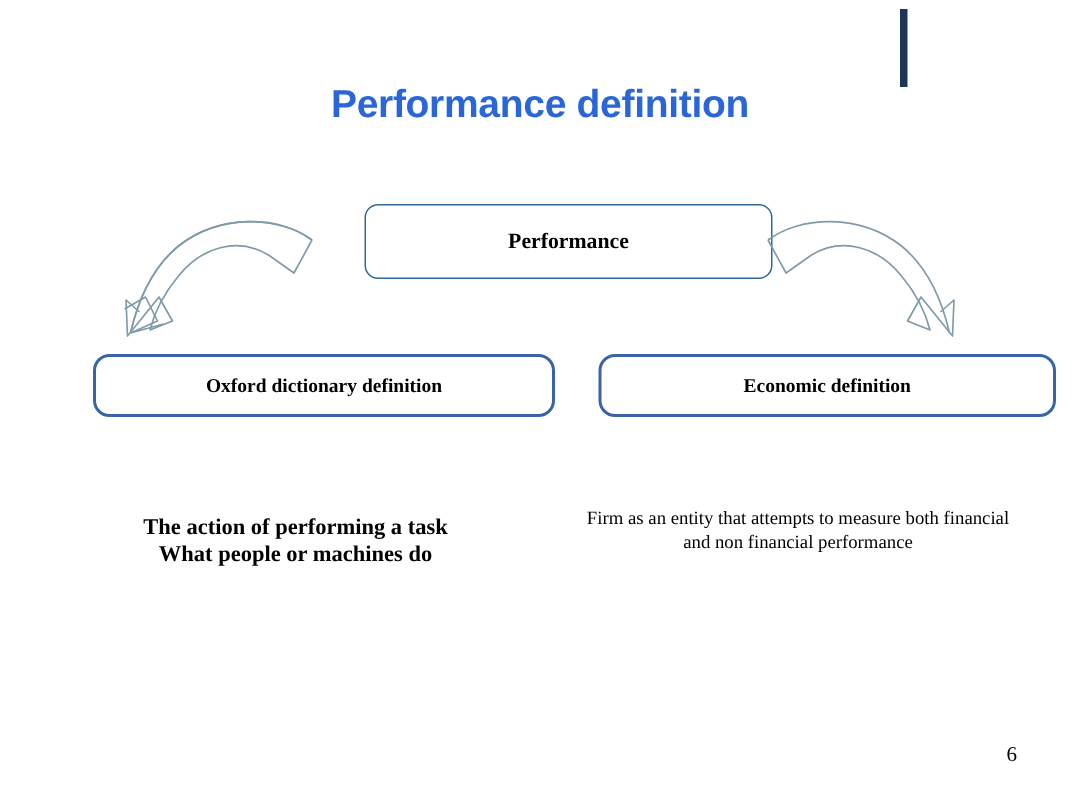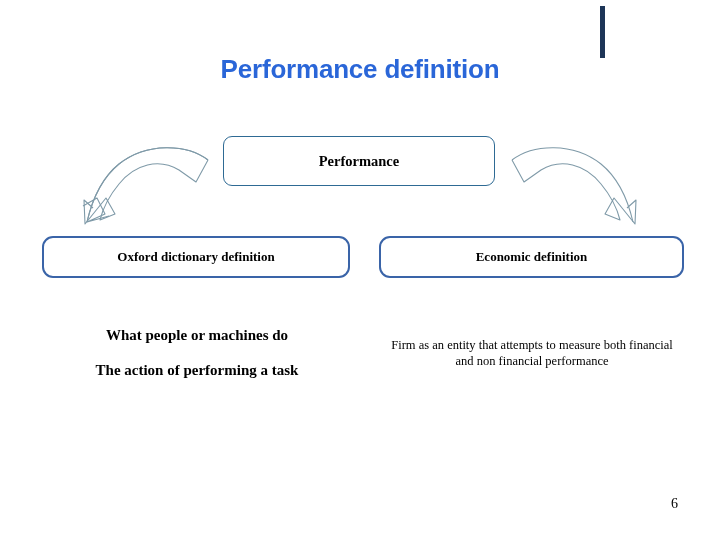--- a/index.html
+++ b/index.html
@@ -78,20 +78,21 @@
 
   
   .box {
     position: absolute;
     box-sizing: border-box;
     background: #ffffff;
     display: flex;
     align-items: center;
     justify-content: center;
     text-align: right;
+    margin-left: 20px;
   }
   .box-top {
     left: 223px;
     top: 136px;
     width: 272px;
     height: 50px;
     border: 1.5px solid #2e6a94;
     border-radius: 9px;
     font-family: "Liberation Serif", serif;
     font-weight: bold;
@@ -195,21 +196,21 @@
 
 <div class="box box-branch box-left">
   <span>Oxford dictionary definition</span>
 </div>
 
 <div class="box box-branch box-right">
   <span>Economic definition</span>
 </div>
 
 <div class="column col-left">
+  <div class="line-strong gap-a">The action of performing a task</div>
   <div class="line-strong">What people or machines do</div>
-  <div class="line-strong gap-a">The action of performing a task</div>
 </div>
 
 <div class="column col-right">
   <div class="line-normal gap-c">Firm as an entity that attempts to measure both financial and non financial performance</div>
 </div>
 
 <div class="page-number">6</div>
 
 </body></html>

